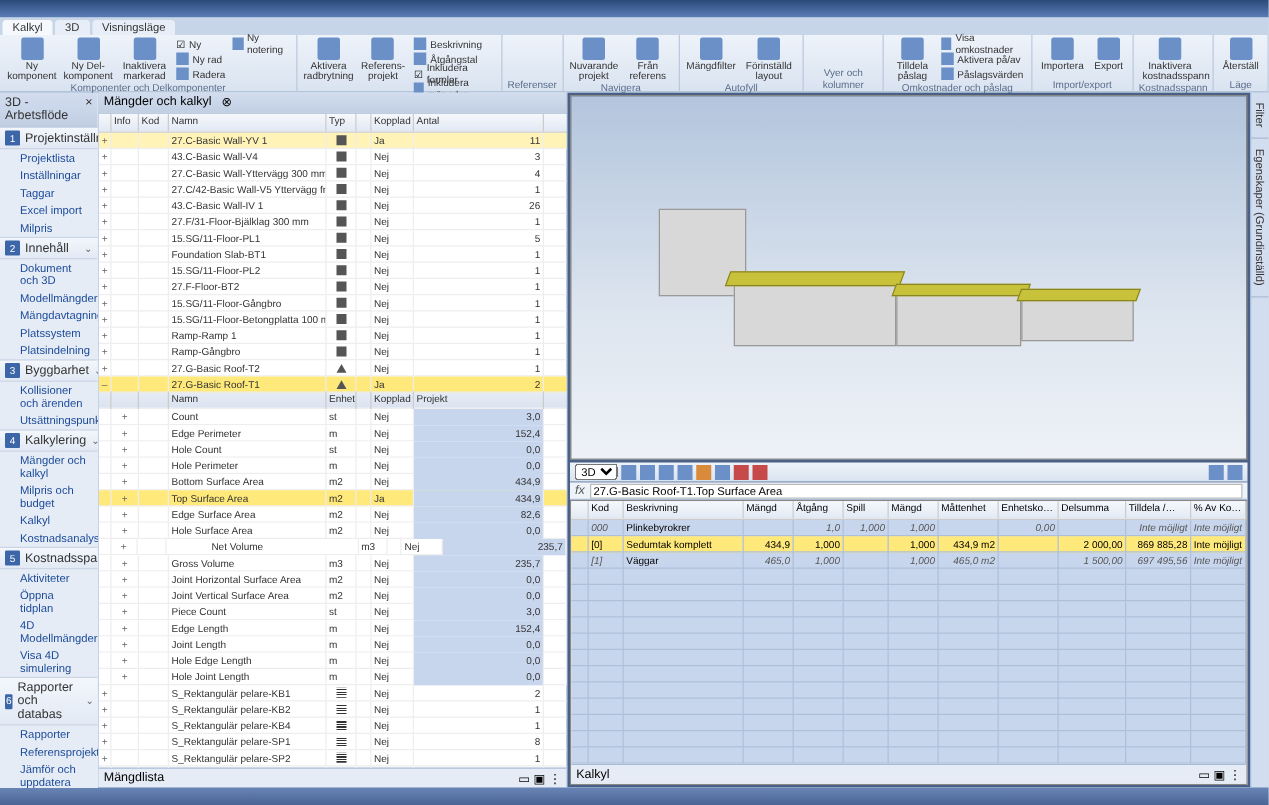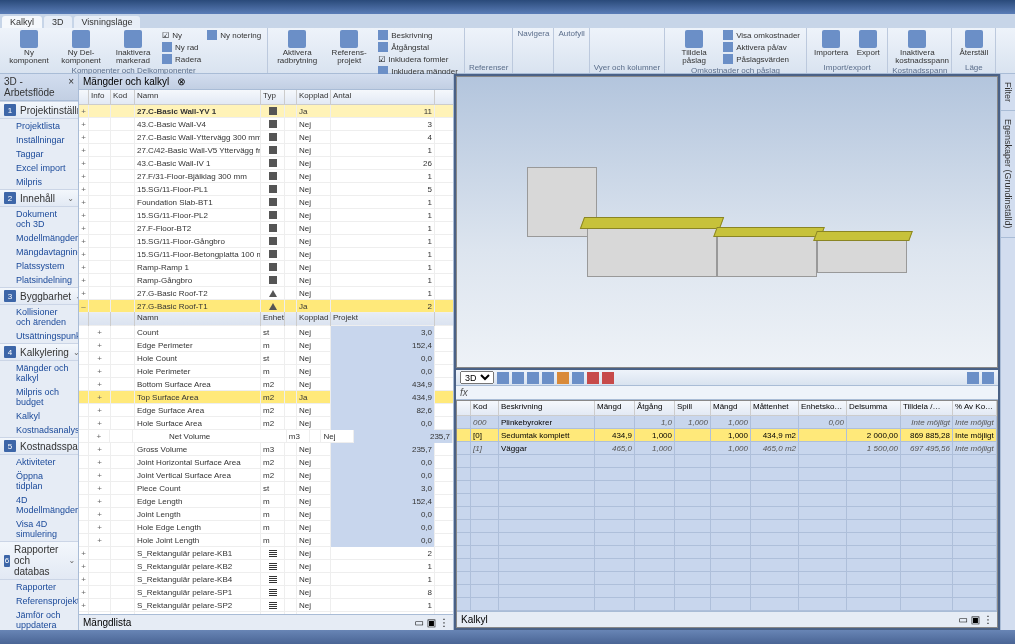--- a/index.html
+++ b/index.html
@@ -171,23 +171,43 @@
           </div>
         </div>
       </div>
       <div class="rgroup-title"></div>
     </div>
     <div class="rgroup">
       <div class="rgroup-items"></div>
       <div class="rgroup-title">Referenser</div>
     </div>
     <div class="rgroup">
+      <div class="rgroup-items">
+        <div class="rbtn">
+          <div class="ico"></div>
+          <div class="lbl">Nuvarande projekt</div>
+        </div>
+        <div class="rbtn">
+          <div class="ico"></div>
+          <div class="lbl">Från referens</div>
+        </div>
+      </div>
       <div class="rgroup-title">Navigera</div>
     </div>
     <div class="rgroup">
+      <div class="rgroup-items">
+        <div class="rbtn">
+          <div class="ico"></div>
+          <div class="lbl">Mängdfilter</div>
+        </div>
+        <div class="rbtn">
+          <div class="ico"></div>
+          <div class="lbl">Förinställd layout</div>
+        </div>
+      </div>
       <div class="rgroup-title">Autofyll</div>
     </div>
     <div class="rgroup">
       <div class="rgroup-items"></div>
       <div class="rgroup-title">Vyer och kolumner</div>
     </div>
     <div class="rgroup">
       <div class="rgroup-items">
         <div class="rbtn">
           <div class="ico"></div>
@@ -330,21 +350,21 @@
           <div class="gh" style="width: 126px;">Namn</div>
           <div class="gh" style="width: 24px;">Typ</div>
           <div class="gh" style="width: 12px;"></div>
           <div class="gh" style="width: 34px;">Kopplad</div>
           <div class="gh" style="width: 104px;">Antal</div>
         </div>
         <div class="grid-row highlight-soft">
           <div class="gc exp" style="width: 10px;">+</div>
           <div class="gc" style="width: 22px;"></div>
           <div class="gc" style="width: 24px;"></div>
-          <div class="gc" style="width: 126px; font-weight: bold;">27.C-Basic Wall-YV 1</div>
+          <div class="gc" style="width: 126px;">27.C-Basic Wall-YV 1</div>
           <div class="gc ico2" style="width: 24px;">
             <div class="bar"></div>
           </div>
           <div class="gc" style="width: 12px;"></div>
           <div class="gc" style="width: 34px;">Ja</div>
           <div class="gc" style="width: 104px; text-align: right;">11</div>
         </div>
         <div class="grid-row">
           <div class="gc exp" style="width: 10px;">+</div>
           <div class="gc" style="width: 22px;"></div>
@@ -803,20 +823,21 @@
       <div class="tool" style="background:#d98a3a"></div>
       <div class="tool"></div>
       <div class="tool" style="background:#c74a4a"></div>
       <div class="tool" style="background:#c74a4a"></div>
       <div class="spacer"></div>
       <div class="tool"></div>
       <div class="tool"></div>
     </div>
     <div class="fx-bar">
       <span class="fxlbl">fx</span>
+      <input value="27.G-Basic Roof-T1.Top Surface Area" style="">
     </div>
     <div class="bottom-grid">
       <div class="bg-head" id="bg-head">
           <div class="bgh" style="width: 14px;"></div>
           <div class="bgh" style="width: 28px;">Kod</div>
           <div class="bgh" style="width: 96px;">Beskrivning</div>
           <div class="bgh" style="width: 40px;">Mängd</div>
           <div class="bgh" style="width: 40px;">Åtgång</div>
           <div class="bgh" style="width: 36px;">Spill</div>
           <div class="bgh" style="width: 40px;">Mängd</div>

